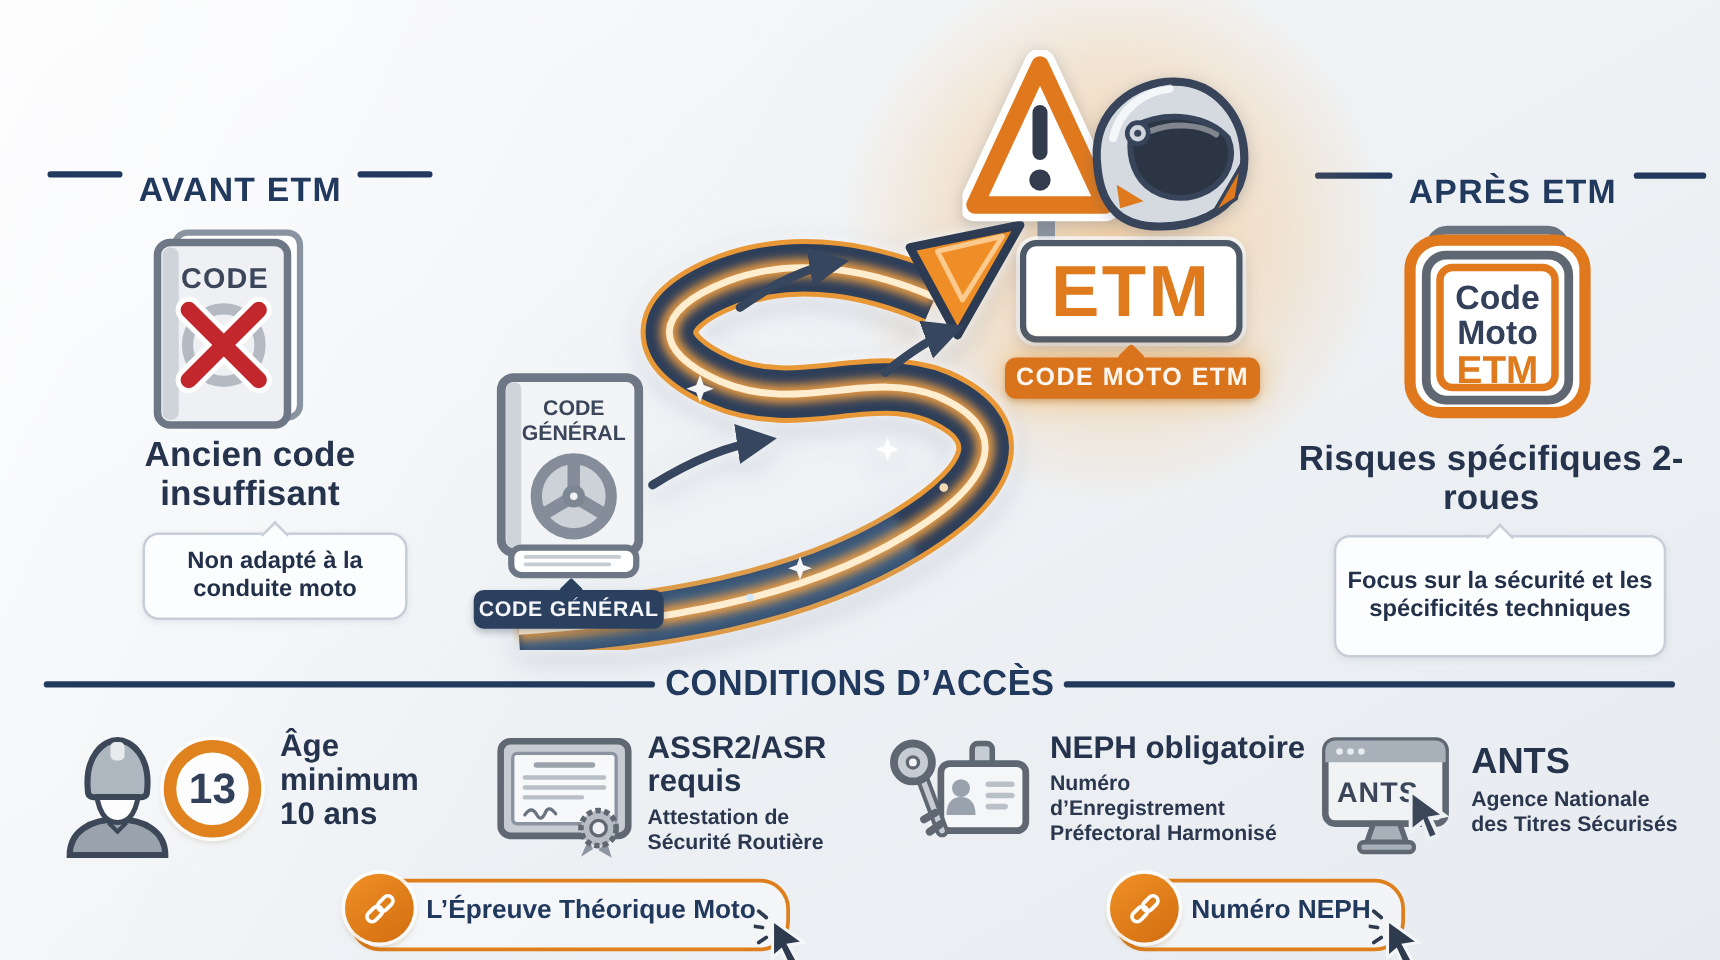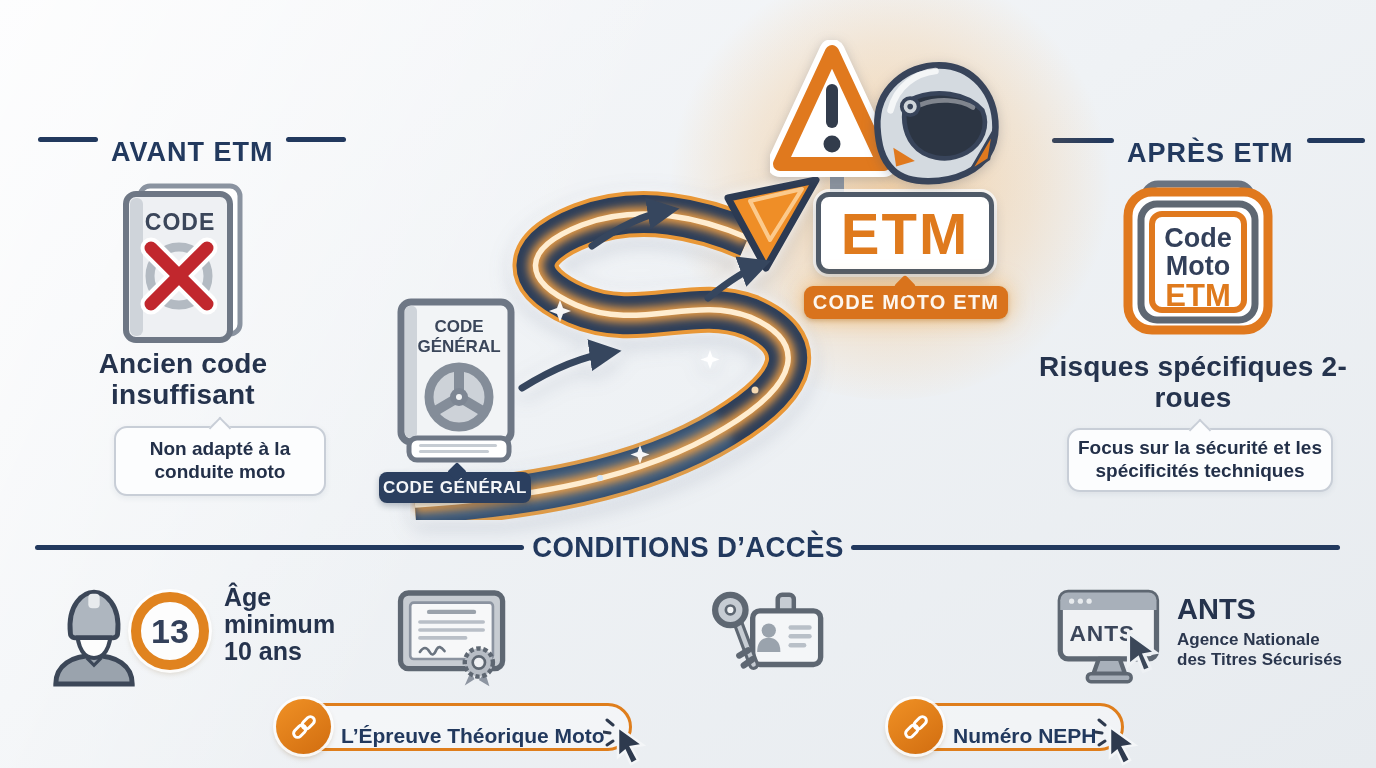--- a/index.html
+++ b/index.html
@@ -50,22 +50,22 @@
   .divider .line{flex:1; height:5px; background:#22395e; border-radius:3px;}
   .divider .dtxt{font-size:29px; font-weight:900; letter-spacing:.4px; color:#22395e; white-space:nowrap; transform:scaleX(.95);}
   
   .item-text{position:absolute;}
   .item-title{font-size:25px; font-weight:800; line-height:1.08; color:#25334d;}
   .item-sub{font-size:17px; font-weight:600; line-height:1.18; color:#2b374e; margin-top:5px;}
   .badge-17{position:absolute; left:131px; top:592px; width:78px; height:78px; border-radius:50%;
     background:#fdfdfd; border:10px solid #e0831f; box-sizing:border-box; display:flex; align-items:center; justify-content:center;
     font-size:34px; font-weight:900; color:#33405a; box-shadow:0 0 0 3px rgba(255,255,255,.9), 0 3px 6px rgba(120,80,20,.25); z-index:3;}
   
-  .link-pill{position:absolute; top:703px; height:42px; display:flex; align-items:flex-end;
-    border:3.5px solid #df7e1c; border-radius:24px; padding:0 24px 0 58px; background:rgba(255,255,255,.4); cursor:pointer;}
+  .link-pill{position:absolute; top:703px; height:42px; display:flex; align-items:flex-start;
+    border:3.5px solid #df7e1c; border-radius:24px; padding:10px 24px 0 58px; background:rgba(255,255,255,.4); cursor:pointer;}
   .link-label{font-size:21px; font-weight:800; color:#22395e; white-space:nowrap;}
   .link-circle{position:absolute; left:-7px; top:-7px; width:55px; height:55px; border-radius:50%;
     background:linear-gradient(145deg,#f09125,#d16d10); display:flex; align-items:center; justify-content:center;
     box-shadow:0 0 0 3px rgba(255,255,255,.85), 0 3px 6px rgba(120,70,10,.35);}
   .click-cursor{position:absolute; right:-20px; bottom:-22px;}
 </style>
 </head>
 <body>
 
 <div class="stage">
@@ -85,21 +85,21 @@
     <text x="64" y="52" text-anchor="middle" font-size="23" font-weight="900" letter-spacing="1" fill="#3b465a">CODE</text>
     <circle cx="63" cy="98" r="29" fill="none" stroke="#b3bac2" stroke-width="9"></circle>
     <g stroke-linecap="round">
       <line x1="35" y1="70" x2="91" y2="126" stroke="#ffffff" stroke-width="21"></line>
       <line x1="91" y1="70" x2="35" y2="126" stroke="#ffffff" stroke-width="21"></line>
       <line x1="35" y1="70" x2="91" y2="126" stroke="#c1272d" stroke-width="13"></line>
       <line x1="91" y1="70" x2="35" y2="126" stroke="#c1272d" stroke-width="13"></line>
     </g>
   </svg>
 
-  <div class="col-title" style="left:33px; top:349px; width:300px;">Ancien code insuffisant</div>
+  <div class="col-title" style="left:50px; top:349px; width:300px;">Ancien code insuffisant</div>
 
   <div class="bubble" style="left:98px; top:426px; width:168px; height:62px; padding:2px 20px;margin-left:16px;">
     <span>Non adapté à la conduite moto</span>
   </div>
 
   <svg class="road-svg" width="430" height="470" viewBox="0 0 430 470">
     <defs>
       <filter id="soft" x="-40%" y="-40%" width="180%" height="180%">
           <feGaussianBlur stdDeviation="4"></feGaussianBlur>
         </filter>
@@ -193,21 +193,21 @@
     <rect x="10" y="14" width="140" height="138" rx="24" fill="#ffffff" stroke="#e0791e" stroke-width="9"></rect>
     <rect x="23" y="26" width="114" height="116" rx="16" fill="#ffffff" stroke="#5e6772" stroke-width="7"></rect>
     <rect x="34" y="36" width="92" height="96" rx="10" fill="#ffffff" stroke="#e0791e" stroke-width="6"></rect>
     <text x="80" y="69" text-anchor="middle" font-size="27" font-weight="800" fill="#33405a">Code</text>
     <text x="80" y="97" text-anchor="middle" font-size="27" font-weight="800" fill="#33405a">Moto</text>
     <text x="80" y="128" text-anchor="middle" font-size="31" font-weight="900" fill="#df7a1d">ETM</text>
   </svg>
 
   <div class="col-title" style="left:1033px; top:352px; width:320px;">Risques spécifiques 2-roues</div>
 
-  <div class="bubble" style="left:1067px; top:428px; width:254px; height:60px; padding:0 4px;">
+  <div class="bubble" style="left:1067px; top:428px; width:254px; height:60px; padding:17px 4px;">
     <span>Focus sur la sécurité et les spécificités techniques</span>
   </div>
 
   <div class="divider">
     <span class="line"></span>
     <span class="dtxt">CONDITIONS D’ACCÈS</span>
     <span class="line"></span>
   </div>
 
   <svg class="icon" style="left:46px; top:580px;" width="96" height="112" viewBox="0 0 118 122">
@@ -231,35 +231,43 @@
     <rect x="34" y="25" width="56" height="5" rx="2.5" fill="#9aa2ab"></rect>
     <rect x="24" y="37" width="76" height="4" rx="2" fill="#b9bfc7"></rect>
     <rect x="24" y="46" width="76" height="4" rx="2" fill="#b9bfc7"></rect>
     <rect x="24" y="55" width="56" height="4" rx="2" fill="#b9bfc7"></rect>
     <path d="M26 73 q6 -9 11 0 q4 7 8 -3 q3 -6 9 2" stroke="#6a7480" stroke-width="3" fill="none" stroke-linecap="round"></path>
     <polygon points="84,95 77,111 88,104" fill="#8d95a1"></polygon>
     <polygon points="100,96 105,112 93,105" fill="#8d95a1"></polygon>
     <circle cx="93" cy="85" r="16" fill="#b7bdc5" stroke="#5e6772" stroke-width="5" stroke-dasharray="5 3"></circle>
     <circle cx="93" cy="85" r="7" fill="#eef0f3" stroke="#5e6772" stroke-width="3"></circle>
   </svg>
+  <div class="item-text" style="left:518px; top:585px; width:180px;">
+    <div class="item-title">ASSR2/ASR requis</div>
+    <div class="item-sub">Attestation de Sécurité Routière</div>
+  </div>
 
   <svg class="icon" style="left:708px; top:585px;" width="118" height="100" viewBox="0 0 132 110">
     <rect x="78" y="10" width="18" height="24" rx="5" fill="#c6ccd3" stroke="#5e6772" stroke-width="5"></rect>
     <rect x="50" y="28" width="76" height="60" rx="8" fill="#f4f6f8" stroke="#5e6772" stroke-width="6"></rect>
     <circle cx="68" cy="50" r="8" fill="#9aa3ad"></circle>
     <path d="M55 74 C55 62 61 58 68 58 C75 58 81 62 81 74 Z" fill="#9aa3ad"></path>
     <rect x="90" y="44" width="26" height="5" rx="2.5" fill="#b9c0c8"></rect>
     <rect x="90" y="54" width="26" height="5" rx="2.5" fill="#b9c0c8"></rect>
     <rect x="90" y="64" width="20" height="5" rx="2.5" fill="#b9c0c8"></rect>
     <path d="M33 40 L51 88" stroke="#5e6772" stroke-width="12" stroke-linecap="round"></path>
     <path d="M33 40 L51 88" stroke="#c6ccd3" stroke-width="5" stroke-linecap="round"></path>
     <path d="M45 72 L35 78 M50 82 L40 89" stroke="#5e6772" stroke-width="7" stroke-linecap="round"></path>
     <circle cx="25" cy="27" r="17" fill="#c6ccd3" stroke="#5e6772" stroke-width="7"></circle>
     <circle cx="25" cy="27" r="5" fill="#f2f4f6" stroke="#5e6772" stroke-width="3"></circle>
   </svg>
+  <div class="item-text" style="left:840px; top:585px; width:205px;">
+    <div class="item-title">NEPH obligatoire</div>
+    <div class="item-sub">Numéro d’Enregistrement Préfectoral Harmonisé</div>
+  </div>
 
   <svg class="icon" style="left:1055px; top:587px;" width="112" height="100" viewBox="0 0 128 114">
     <rect x="6" y="6" width="110" height="76" rx="9" fill="#f0f2f4" stroke="#5e6772" stroke-width="6"></rect>
     <path d="M6 15 a9 9 0 0 1 9 -9 L107 6 a9 9 0 0 1 9 9 L116 26 L6 26 Z" fill="#a8b0ba"></path>
     <circle cx="19" cy="16" r="3" fill="#e8ebee"></circle>
       <circle cx="29" cy="16" r="3" fill="#e8ebee"></circle>
       <circle cx="39" cy="16" r="3" fill="#e8ebee"></circle>
     <text x="54" y="62" text-anchor="middle" font-size="26" font-weight="900" letter-spacing="1" fill="#3b465a">ANTS</text>
     <polygon points="50,82 74,82 80,99 44,99" fill="#a8b0ba" stroke="#5e6772" stroke-width="5" stroke-linejoin="round"></polygon>
     <rect x="37" y="99" width="50" height="9" rx="4" fill="#a8b0ba" stroke="#5e6772" stroke-width="4"></rect>

